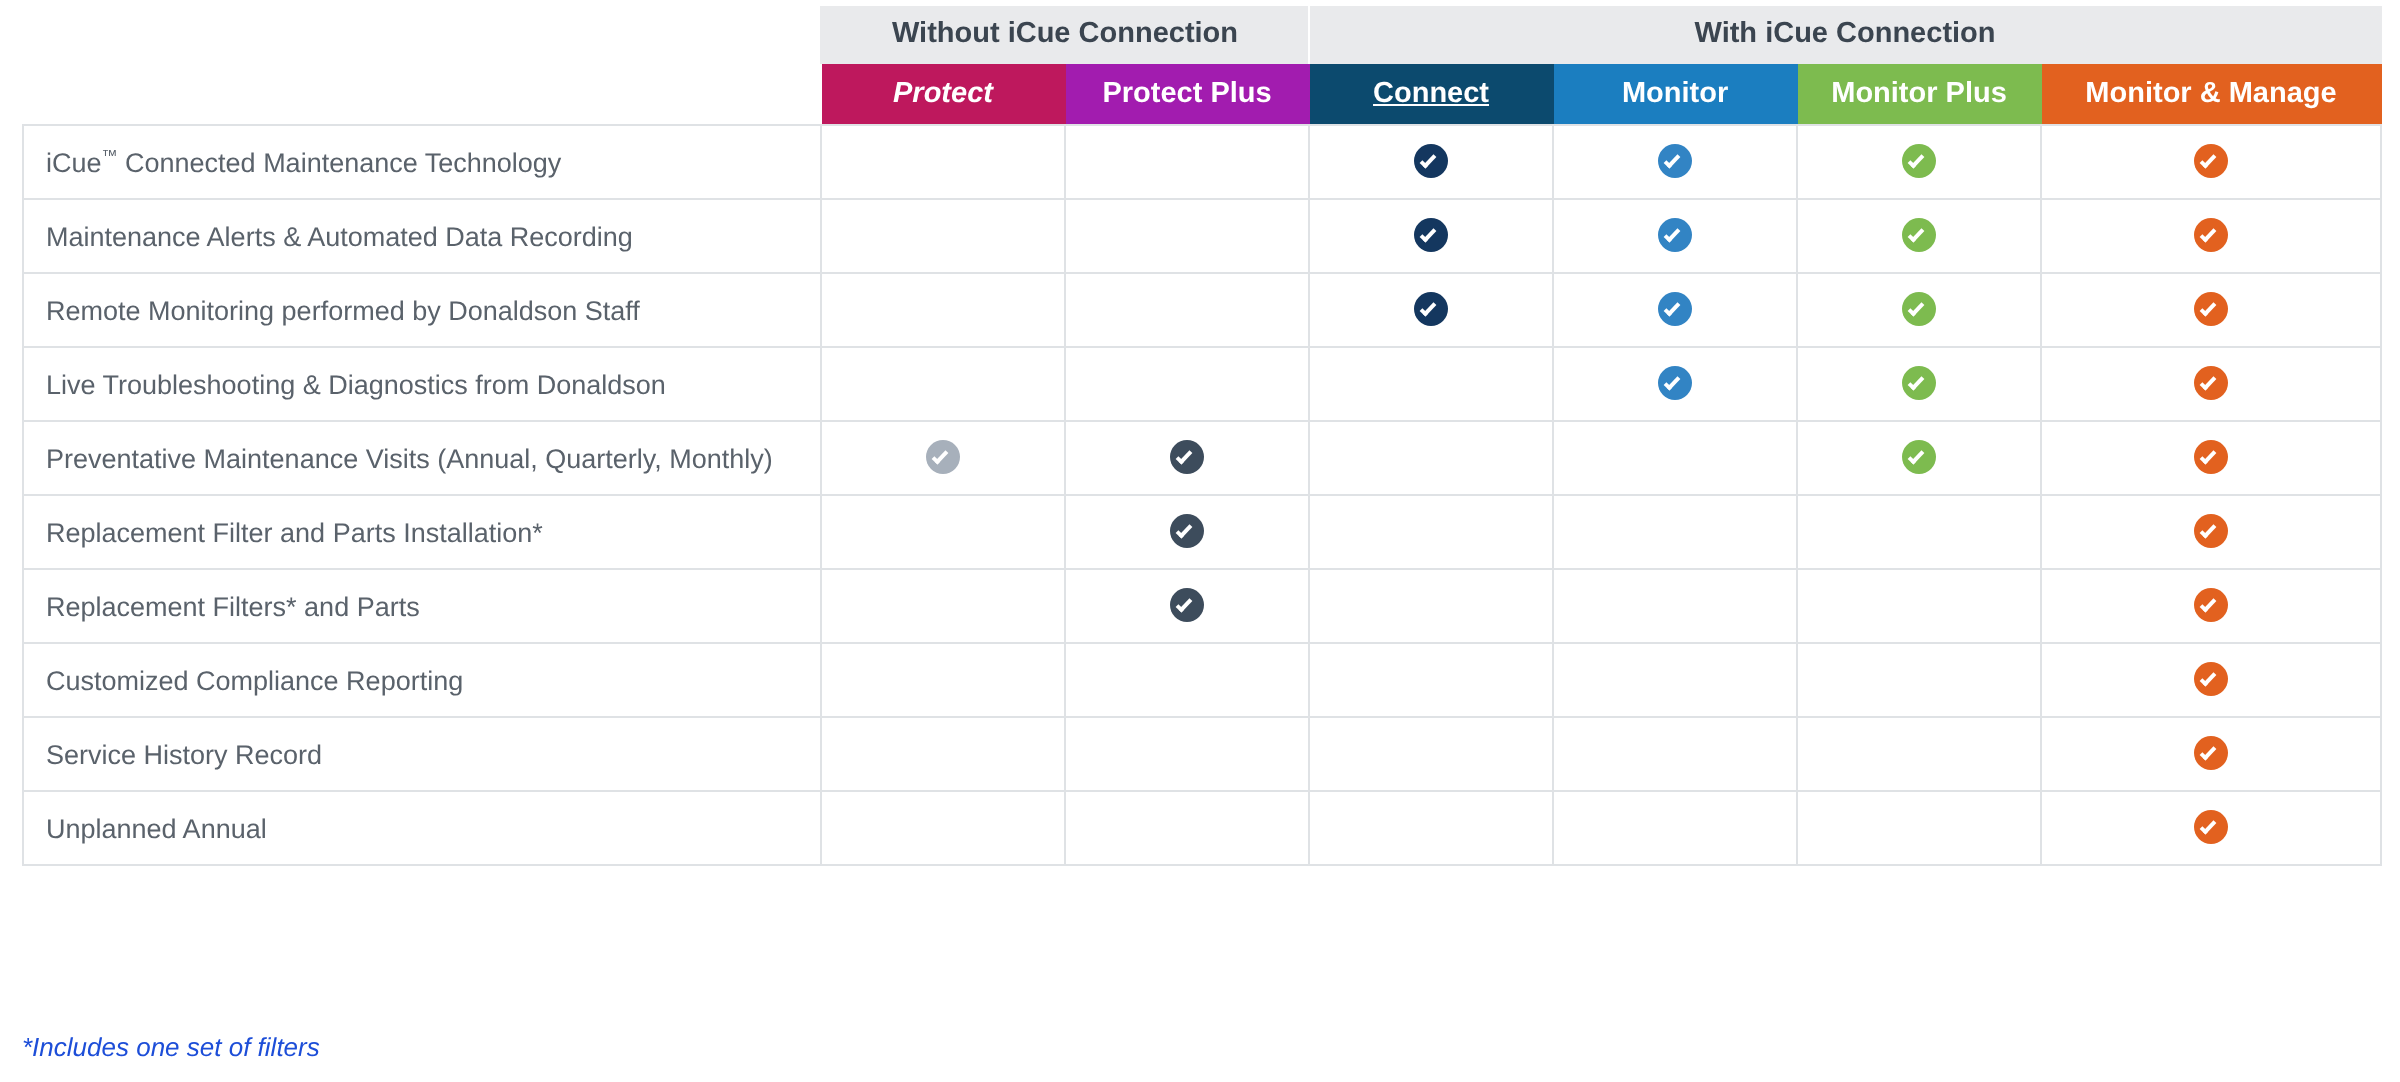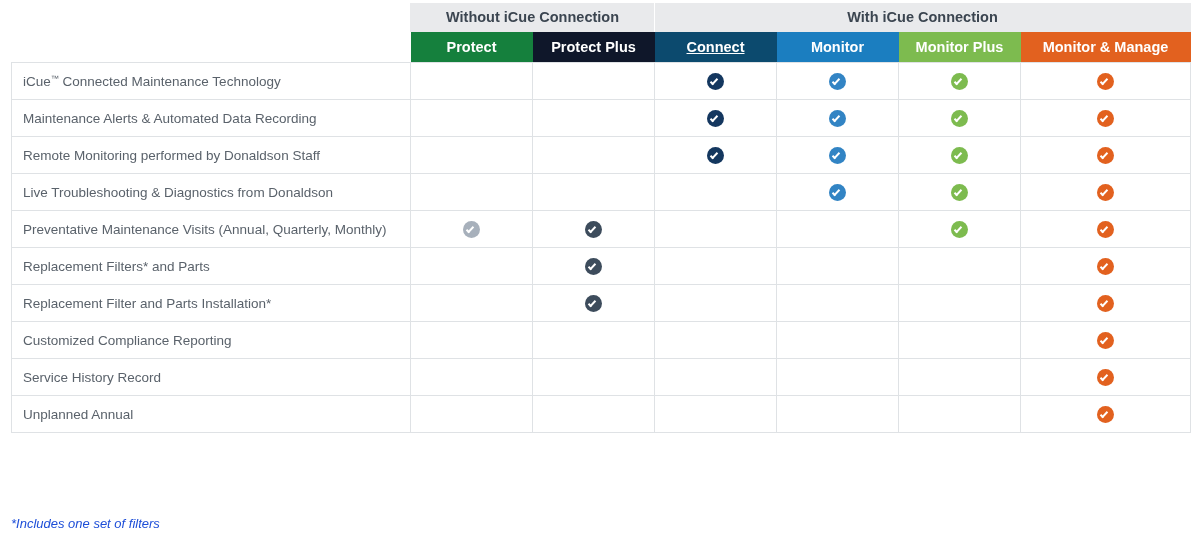--- a/index.html
+++ b/index.html
@@ -83,22 +83,22 @@
   }
   .plan-cell {
     height: 30px;
     line-height: 30px;
     text-align: center;
     font-size: 14.5px;
     font-weight: bold;
     color: #ffffff;
     white-space: nowrap;
   }
-  .plan-protect  { background: #15803d; }
-  .plan-plus     { background: #0f172a; text-align: center; }
+  .plan-protect  { background: #be185d; font-style: italic; }
+  .plan-plus     { background: #a21caf; text-align: center; }
   .plan-connect  { background: #0c4a6e; text-decoration: underline; }
   .plan-monitor  { background: #1b7ec0; }
   .plan-mplus    { background: #7dbb4f; }
   .plan-mmanage  { background: #e2611f; }
 
   
   .body-row td {
     height: 36px;
     border-bottom: 1px solid #dfe2e5;
     border-right: 1px solid #dfe2e5;
@@ -236,30 +236,30 @@
         <tr class="body-row">
           <td class="feature-cell">Preventative Maintenance Visits (Annual, Quarterly, Monthly)</td>
           <td class="mark-cell"><span class="chk chk-protect"></span></td>
           <td class="mark-cell"><span class="chk chk-plus"></span></td>
           <td class="mark-cell"></td>
           <td class="mark-cell"></td>
           <td class="mark-cell"><span class="chk chk-mplus"></span></td>
           <td class="mark-cell"><span class="chk chk-mmanage"></span></td>
         </tr>
         <tr class="body-row">
+          <td class="feature-cell">Replacement Filter and Parts Installation*</td>
+          <td class="mark-cell"></td>
+          <td class="mark-cell"><span class="chk chk-plus"></span></td>
+          <td class="mark-cell"></td>
+          <td class="mark-cell"></td>
+          <td class="mark-cell"></td>
+          <td class="mark-cell"><span class="chk chk-mmanage"></span></td>
+        </tr>
+        <tr class="body-row">
           <td class="feature-cell">Replacement Filters* and Parts</td>
-          <td class="mark-cell"></td>
-          <td class="mark-cell"><span class="chk chk-plus"></span></td>
-          <td class="mark-cell"></td>
-          <td class="mark-cell"></td>
-          <td class="mark-cell"></td>
-          <td class="mark-cell"><span class="chk chk-mmanage"></span></td>
-        </tr>
-        <tr class="body-row">
-          <td class="feature-cell">Replacement Filter and Parts Installation*</td>
           <td class="mark-cell"></td>
           <td class="mark-cell"><span class="chk chk-plus"></span></td>
           <td class="mark-cell"></td>
           <td class="mark-cell"></td>
           <td class="mark-cell"></td>
           <td class="mark-cell"><span class="chk chk-mmanage"></span></td>
         </tr>
         <tr class="body-row">
           <td class="feature-cell">Customized Compliance Reporting</td>
           <td class="mark-cell"></td>

